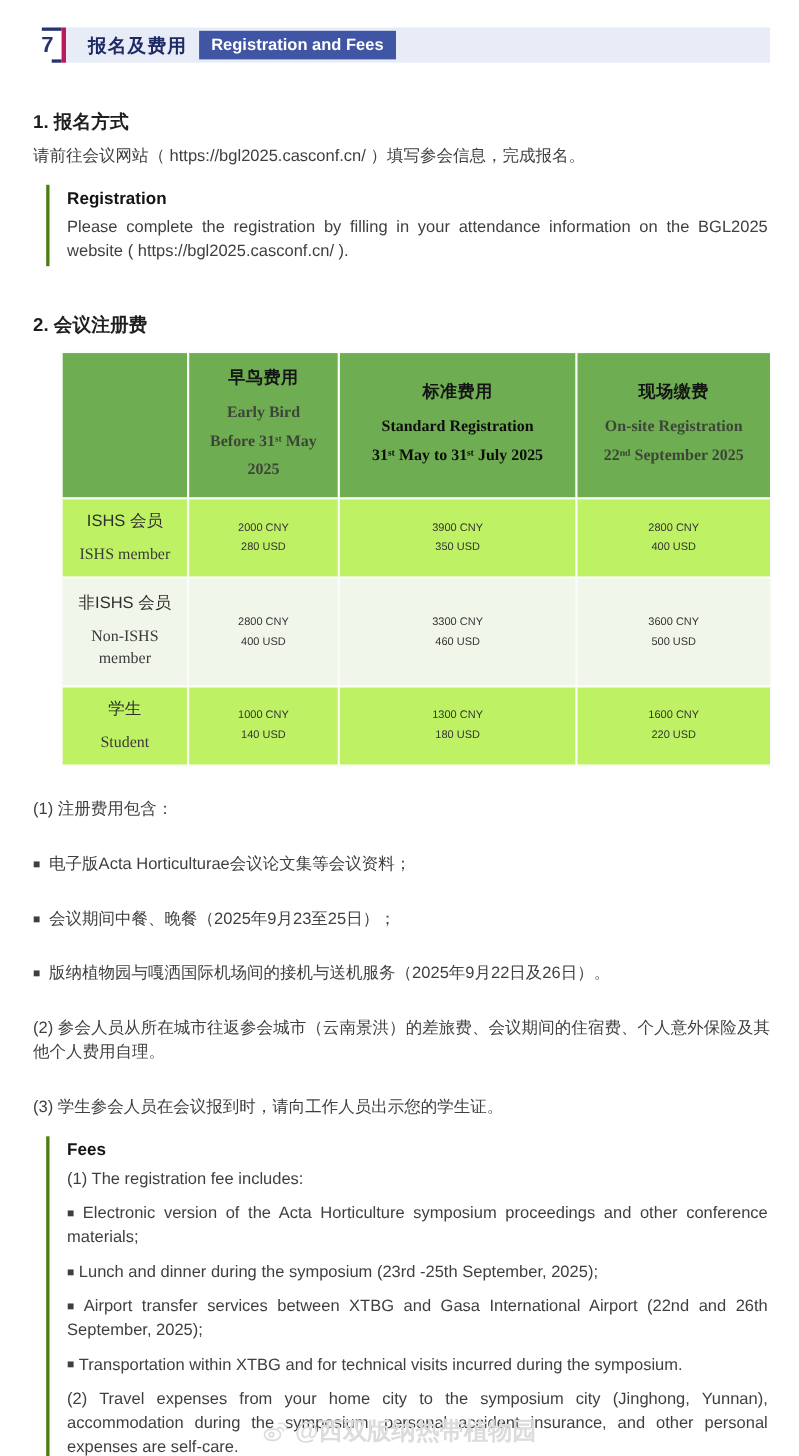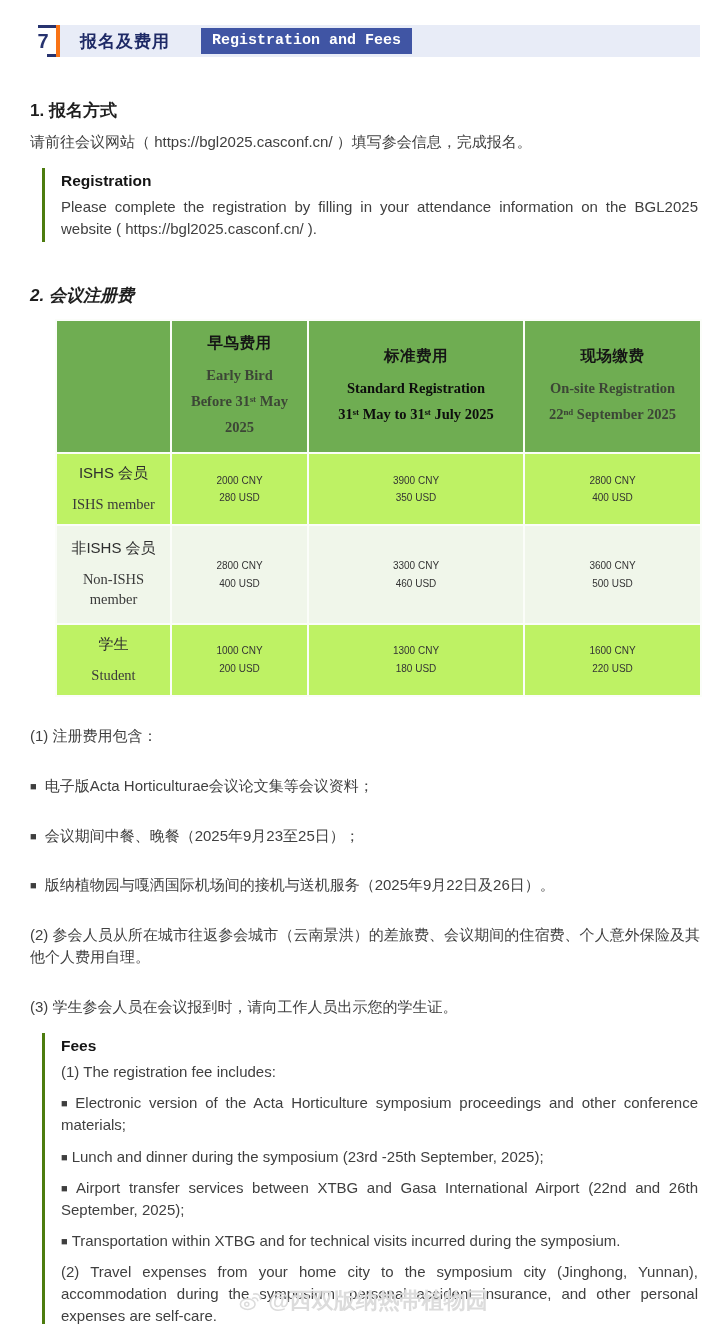--- a/index.html
+++ b/index.html
@@ -4,31 +4,31 @@
 <style>
   * { box-sizing: border-box; }
   html,body { margin:0; padding:0; background:#ffffff; }
   body { font-family:"Liberation Sans","DejaVu Sans",sans-serif; color:#3f3f3f; }
   .page { width:726px; height:1324px; position:relative; background:#fff; overflow:hidden; }
 
   
   .sec-header { position:relative; margin:25px 26px 0 30px; height:32px; display:flex; align-items:stretch; }
   .sec-num { width:26px; display:flex; align-items:center; justify-content:center;
              font-size:20px; font-weight:700; color:#27336f; }
-  .strip { flex:1; background:#e8ecf7; display:flex; align-items:center; gap:31px;
-           padding-left:20px; position:relative; border-left:4px solid #f97316;font-family:Liberation Mono, monospace; }
+  .strip { flex:1; background:#e8ecf7; display:flex; align-items:center; gap:11px;
+           padding-left:20px; position:relative; border-left:4px solid #be185d; }
   .tick-top { position:absolute; left:-22px; top:0; width:18px; height:3px; background:#27336f; }
   .tick-bottom { position:absolute; left:-13px; bottom:0; width:9px; height:3px; background:#27336f; }
   .title-zh { font-size:17px; font-weight:700; color:#1e2a66; letter-spacing:1px; }
   .badge { background:#4055a4; color:#fff; font-size:15px; font-weight:700; padding:4px 11px 5px; }
 
   .content { margin:0 26px 0 30px; }
 
   h3.zh-heading { font-size:17px; font-weight:700; color:#1f1f1f; margin:42px 0 0; }
-  .h2 { margin-top:30px;font-style:italic; }
+  .h2 { margin-top:30px; }
   p.zh-body { font-size:15px; line-height:1.5; margin:9px 0 0; }
 
   
   .graybox { border-left:3px solid #4d7c0f; margin:14px 0 0 12px; padding:2px 2px 2px 16px; }
   .box-title { font-weight:700; font-size:15.5px; color:#141414; margin:2px 0 6px; }
   .graybox p { font-size:15px; line-height:1.47; text-align:justify; margin:0 0 9px; color:#3f3f3f; }
   .graybox p:last-child { margin-bottom:0; }
 
   
   table.fee-table { border-collapse:collapse; margin:12px 0 0 25px; width:645px; table-layout:fixed; }
@@ -153,21 +153,21 @@
             <div class="fee-usd">500 USD</div>
           </td>
         </tr>
         <tr class="row-green">
           <td>
             <span class="label-zh">学生</span>
             <span class="label-en">Student</span>
           </td>
           <td>
             <div class="fee-cny">1000 CNY</div>
-            <div class="fee-usd">200 USD</div>
+            <div class="fee-usd">140 USD</div>
           </td>
           <td>
             <div class="fee-cny">1300 CNY</div>
             <div class="fee-usd">180 USD</div>
           </td>
           <td>
             <div class="fee-cny">1600 CNY</div>
             <div class="fee-usd">220 USD</div>
           </td>
         </tr>

